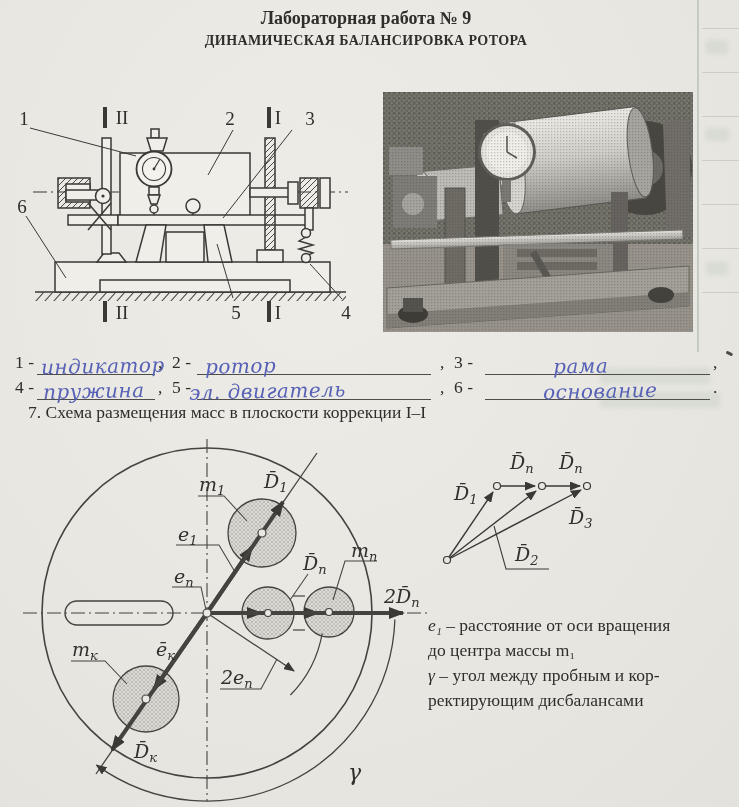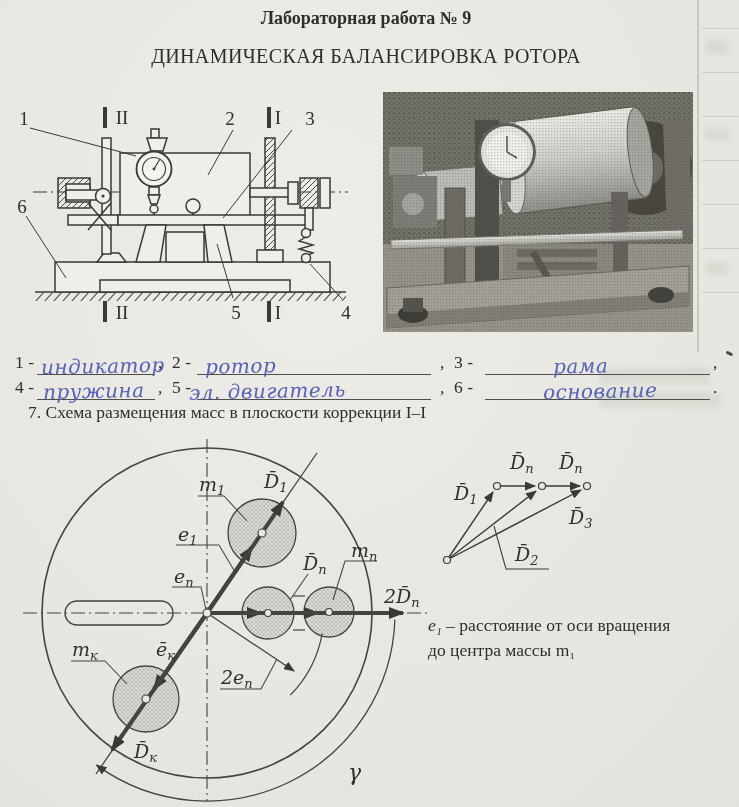--- a/index.html
+++ b/index.html
@@ -3,21 +3,21 @@
 <meta charset="utf-8">
 <style>
   html,body{margin:0;padding:0;}
   .page{position:relative;width:739px;height:807px;overflow:hidden;
         background:#e9e8e3;
         background-image:radial-gradient(ellipse at 40% 30%, #edecE7 0%, #e7e6e1 60%, #e2e1db 100%);
         font-family:"Liberation Serif","DejaVu Serif",serif;color:#2f2e2b;padding-left:35px;}
   .title{position:absolute;left:0;top:8px;width:732px;text-align:center;
          font-size:18px;font-weight:bold;}
   .title2{position:absolute;left:0;top:33px;width:732px;text-align:center;
-          font-size:20px;font-weight:normal;letter-spacing:.4px;margin-top:12px;}
+          font-size:14px;font-weight:bold;letter-spacing:.4px;}
   .h1{position:absolute;left:30px;top:61px;font-size:17.5px;}
   .h2{position:absolute;left:28px;top:402px;font-size:17.5px;}
   .ansrow{position:absolute;left:0;width:739px;height:26px;}
   .ansnum,.trail{position:absolute;top:2px;font-size:17.5px;}
   .blank{position:absolute;top:0;height:24px;border-bottom:1.6px solid #4f4d49;}
   .hw{position:absolute;bottom:-4px;font-family:"DejaVu Serif",serif;font-style:italic;
       font-size:20px;color:#5761b6;white-space:nowrap;letter-spacing:.5px;
       transform:rotate(-1.2deg);}
   .legend{position:absolute;left:428px;top:613px;width:304px;font-size:17.5px;line-height:25px;}
   .lsym{font-style:italic;}
@@ -361,15 +361,20 @@
       <text x="83" y="123"><tspan>D̄</tspan><tspan font-size="13" dy="4">2</tspan></text>
     </g>
   </svg>
 
   <div class="legend">
     <div>
       <span class="lsym">e₁</span>
       <span>– расстояние от оси вращения</span><br>
       <span>до центра массы m₁</span>
     </div>
+    <div>
+      <span class="lsym">γ</span>
+      <span>– угол между пробным и кор-</span><br>
+      <span>ректирующим дисбалансами</span>
+    </div>
   </div>
 
 </div>
 
 </body></html>

